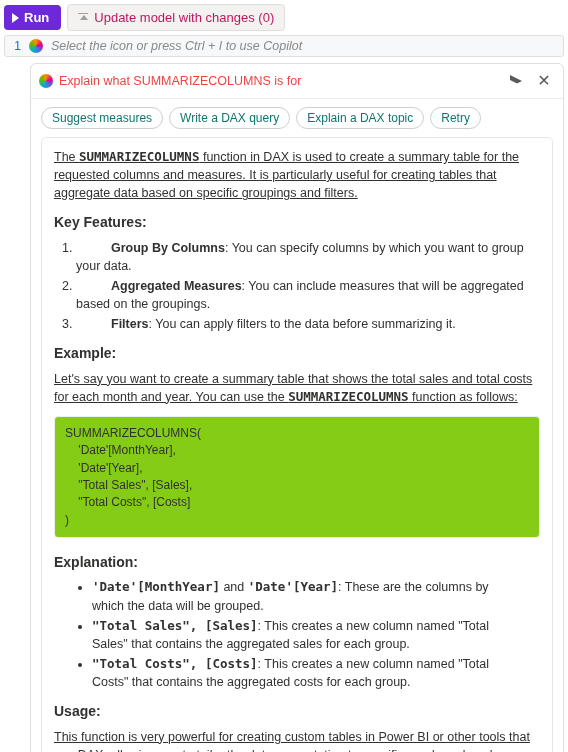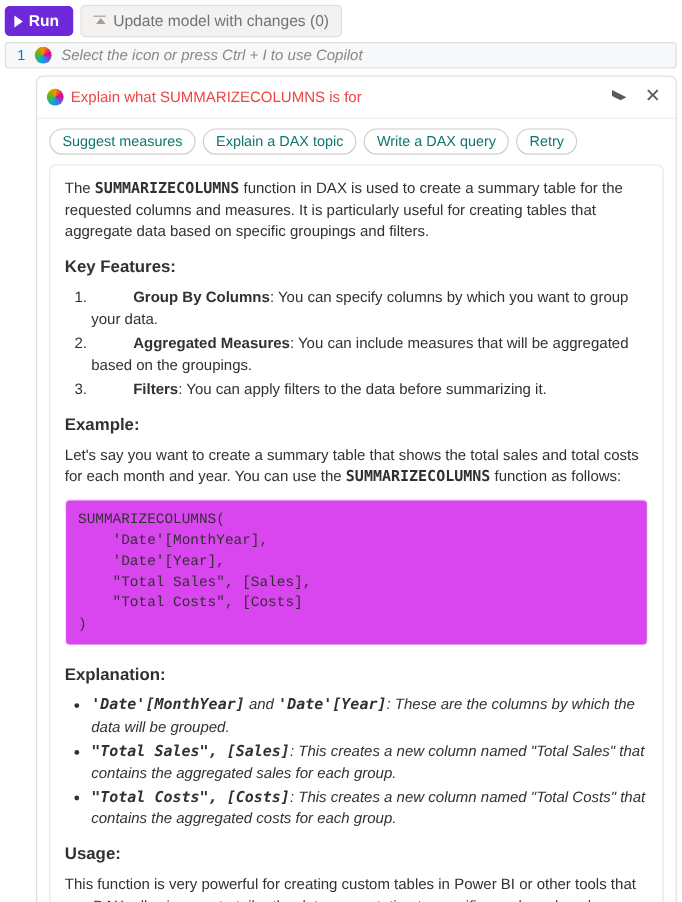--- a/index.html
+++ b/index.html
@@ -27,21 +27,21 @@
     cursor: pointer;
   }
   .play-tri {
     width: 0; height: 0;
     border-left: 7px solid #fff;
     border-top: 5px solid transparent;
     border-bottom: 5px solid transparent;
   }
   .update-btn {
     background: #f3f2f1;
-    color: #737373;
+    color: #be185d;
     border: 1px solid #e1dfdd;
     border-radius: 4px;
     padding: 5px 10px;
     font-size: 13px;
     display: flex;
     align-items: center;
     gap: 6px;
     cursor: default;
   }
   .up-arrow {
@@ -125,32 +125,32 @@
     background:#fff;
   }
   .content {
     border:1px solid #e6e6e6;
     margin:0 10px 8px 10px;
     border-radius:5px;
     padding:10px 12px 8px 12px;
     font-size:12.5px;
     line-height:1.45;
   }
-  .content p { margin:0 0 10px 0; }
+  .content p { margin:0 0 10px 0;text-decoration:underline; }
   .content h3 { margin:6px 0 6px 0; font-size:14px; font-weight:700; }
   .content ol { margin:2px 0 10px 0; padding-left:22px; }
   .content ol li { margin:2px 0; }
   .content ul { margin:2px 0 10px 0; padding-left:22px; }
-  .content ul li { margin:2px 0;font-style:italic; }
+  .content ul li { margin:2px 16px; }
   .code-block {
-    background:#d946ef;
+    background:#84cc16;
     border:1px solid #eee;
     border-radius:4px;
     padding:8px 10px;
-    font-family:Liberation Mono, monospace;
+    font-family:Liberation Sans, sans-serif;
     font-size:12px;
     white-space:pre;
     margin:6px 0 14px 0;
     line-height:1.45;
   }
   .mono { font-family:Consolas,monospace; font-weight:600;}
   .bold { font-weight:600;margin-left:35px; }
 </style>
 </head>
 <body>
@@ -179,22 +179,22 @@
     <div class="icon-btn">
         <span class="send-ico"></span>
       </div>
     <div class="icon-btn">
         <span class="close-x">✕</span>
       </div>
   </div>
 
   <div class="chips">
     <span class="chip">Suggest measures</span>
+    <span class="chip">Write a DAX query</span>
     <span class="chip">Explain a DAX topic</span>
-    <span class="chip">Write a DAX query</span>
     <span class="chip">Retry</span>
   </div>
 
   <div class="content">
     <p>
       <span>The </span><span class="mono">SUMMARIZECOLUMNS</span><span> function in DAX is used to create a summary table for the requested columns and measures. It is particularly useful for creating tables that aggregate data based on specific groupings and filters.</span>
     </p>
 
     <h3>Key Features:</h3>
     <ol>

